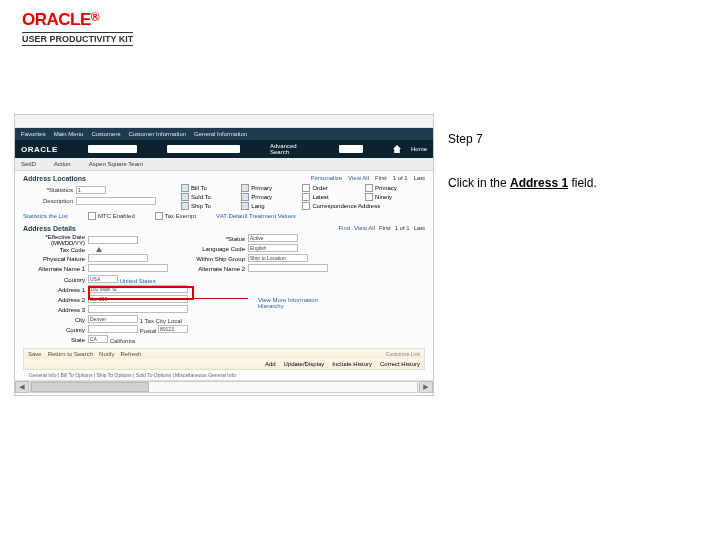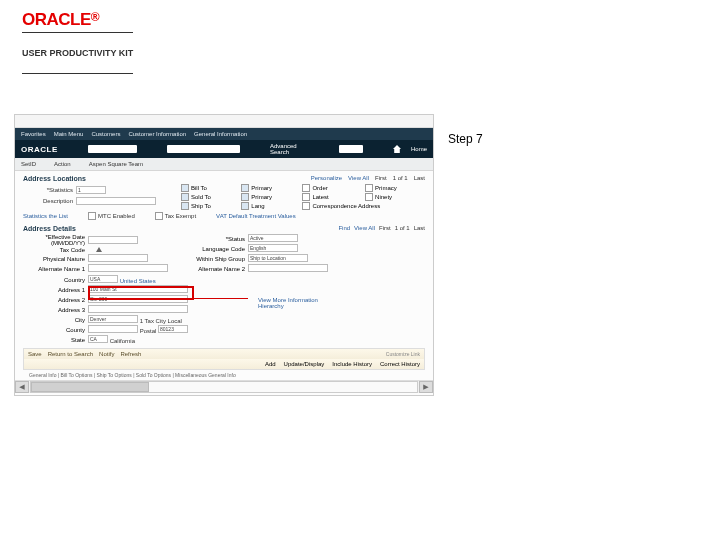--- a/index.html
+++ b/index.html
@@ -1,20 +1,20 @@
 <!DOCTYPE html>
 <html><head>
 <meta charset="utf-8">
 <style>
   html,body{margin:0;padding:0;background:#fff;width:720px;height:540px;font-family:Arial,Helvetica,sans-serif;font-size:11px;overflow:hidden}
   .page{position:relative;width:720px;height:480px}
   .logo-block{position:absolute;left:22px;top:10px}
   .logo-text{font-size:17px;font-weight:bold;color:#e40000;letter-spacing:-0.5px}
   .logo-dot{color:#e40000;font-size:12px;vertical-align:top}
-  .upk{font-size:9px;font-weight:bold;color:#333;letter-spacing:0;border-top:1.5px solid #333;border-bottom:1.5px solid #333;padding:15px 0;margin-top:2px}
+  .upk{font-size:9px;font-weight:bold;color:#333;letter-spacing:0;border-top:1.5px solid #333;border-bottom:1.5px solid #333;padding:1px 0;margin-top:2px}
   .title{position:absolute;right:40px;top:22px;font-size:14px;color:#000}
   .step{position:absolute;left:448px;top:132px;font-size:12px;color:#000}
   .instr{position:absolute;left:448px;top:176px;font-size:12px;color:#000}
   .screenshot{position:absolute;left:14px;top:114px;width:418px;height:280px;border:1px solid #ccc;background:#fcfcfc;overflow:hidden}
   .ss-topbar{height:12px;background:#f5f5f5;border-bottom:1px solid #ddd}
   .ss-toolbar{height:12px;background:#1f3a4d;color:#dfe7ee;font-size:6px;display:flex;align-items:center;gap:8px;padding:0 6px}
   .ss-toolbar span{white-space:nowrap}
   .ss-oracle{height:18px;background:#0b2231;color:#fff;font-size:8px;display:flex;align-items:center;padding:0 6px;gap:30px}
   .ss-brand{font-weight:bold;letter-spacing:0.5px}
   .ss-input{background:#fff;height:8px;width:60px;display:inline-block;border-radius:1px}
@@ -55,20 +55,23 @@
 <div class="page">
 
 <div class="logo-block">
   <div class="logo-text"><span>ORACLE</span><span class="logo-dot">®</span></div>
   <div class="upk">USER PRODUCTIVITY KIT</div>
 </div>
 
 
 <div class="step">Step 7</div>
 
+<div class="instr">
+  <span>Click in the </span><b><u>Address 1</u></b><span> field.</span>
+</div>
 
 <div class="screenshot">
   <div class="ss-topbar"></div>
   <div class="ss-toolbar">
     <span>Favorites</span>
     <span>Main Menu</span>
     <span>Customers</span>
     <span>Customer Information</span>
     <span>General Information</span>
   </div>

